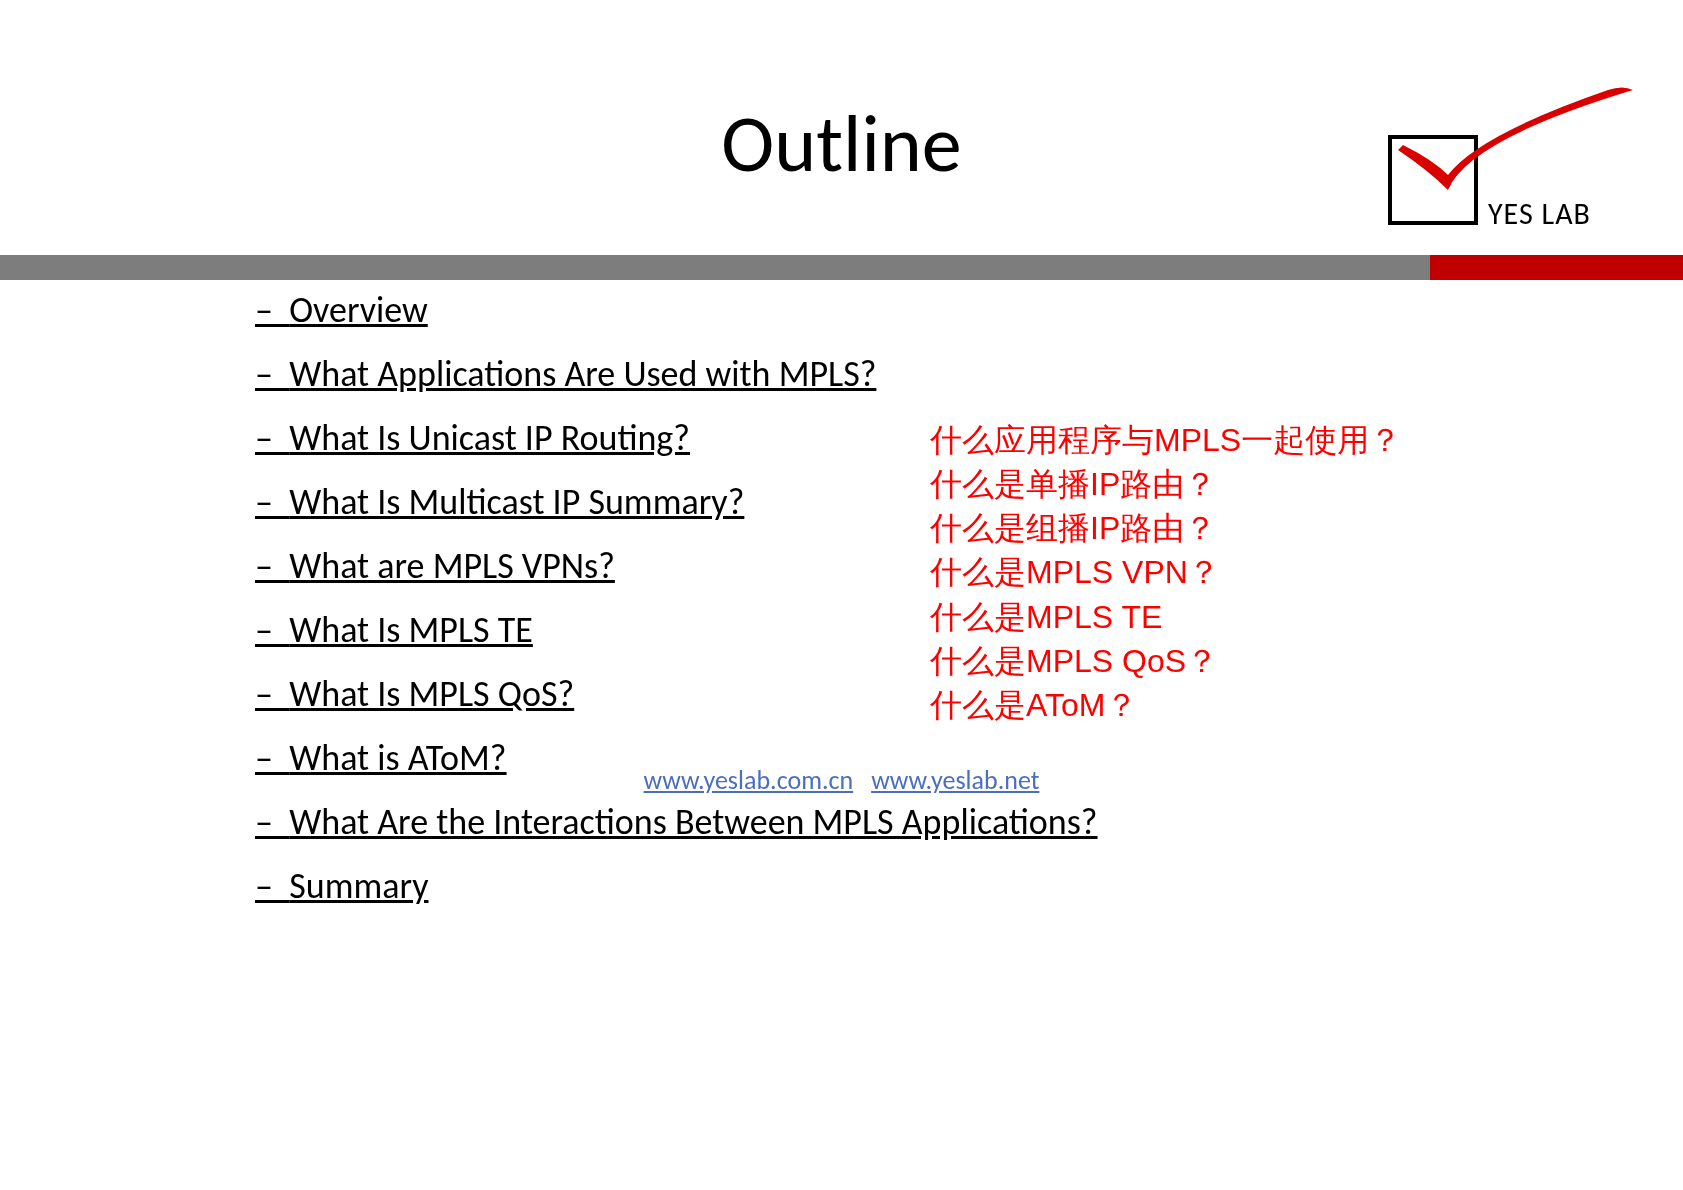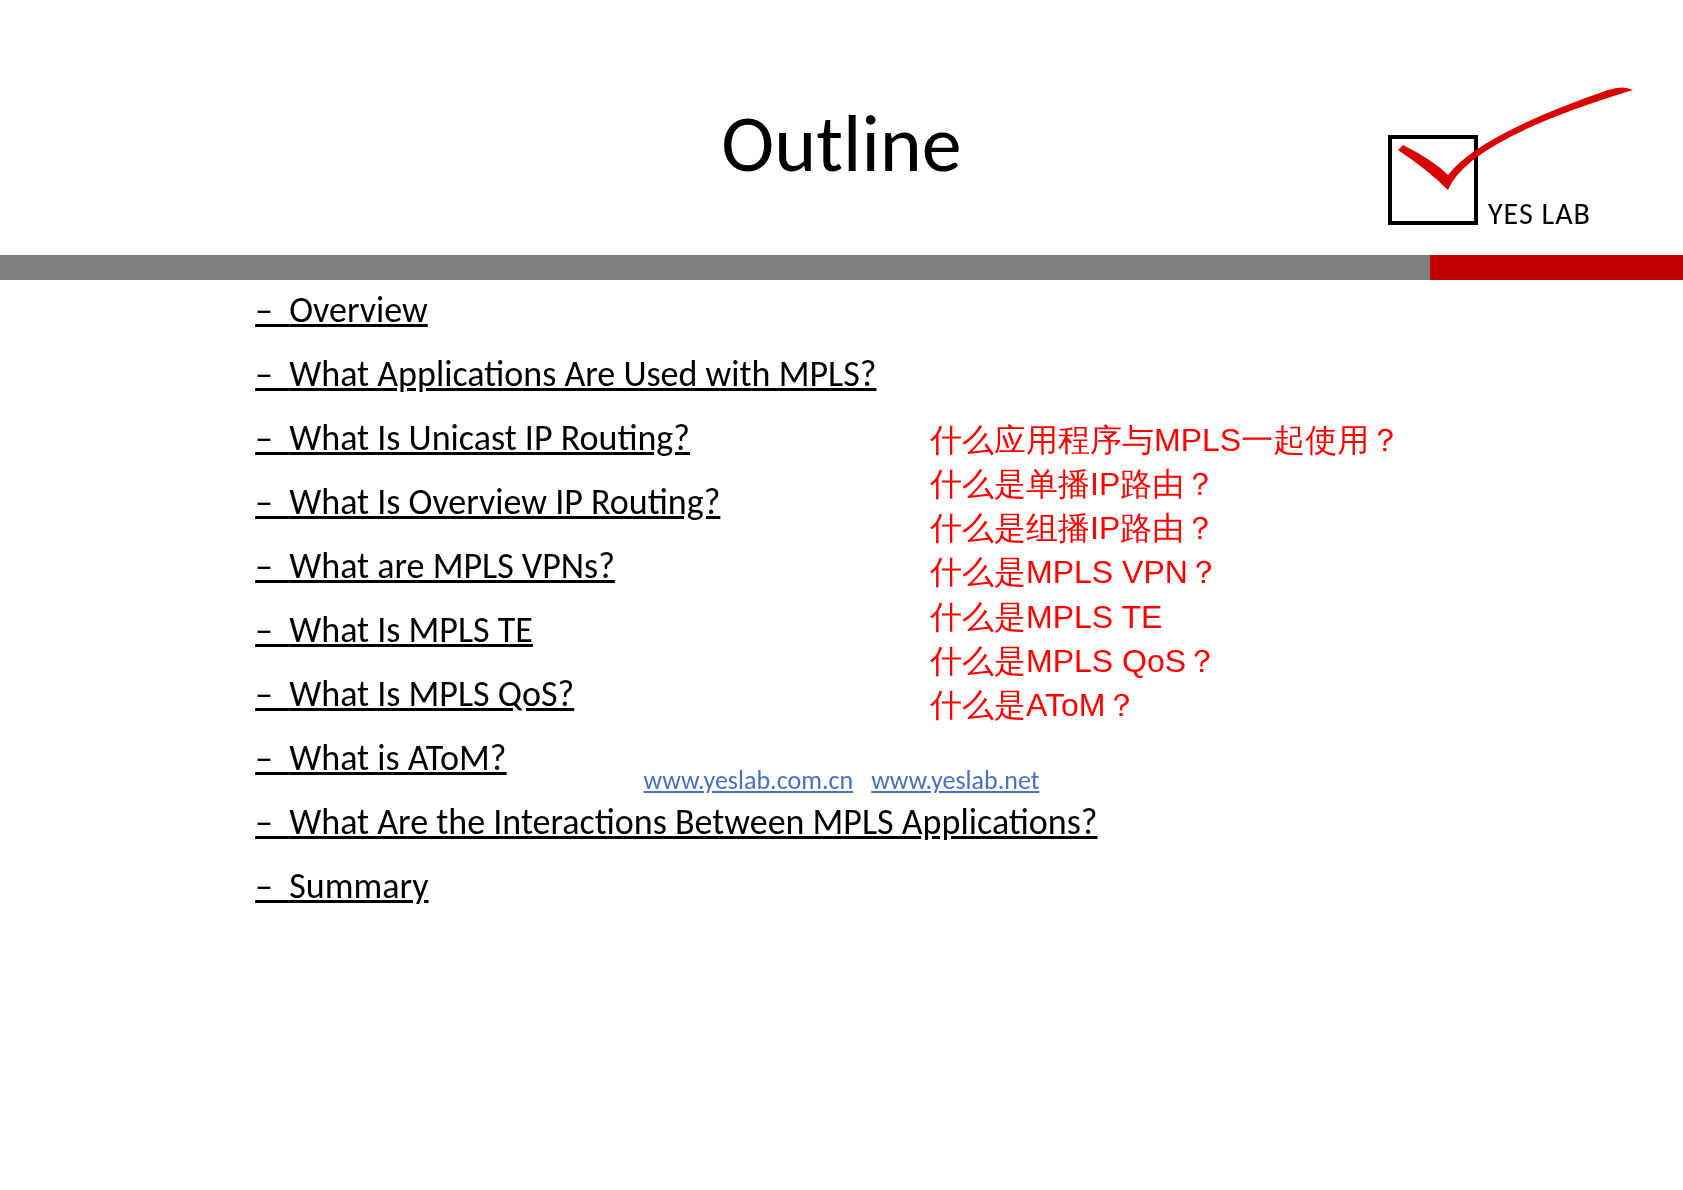--- a/index.html
+++ b/index.html
@@ -136,21 +136,21 @@
     <div class="logo-text">YES LAB</div>
   </div>
 
   <div class="gray-bar"></div>
   <div class="red-bar"></div>
 
   <div class="bullets">
     <div class="bullet">–&nbsp;&nbsp;<span>Overview</span></div>
     <div class="bullet">–&nbsp;&nbsp;<span>What Applications Are Used with MPLS?</span></div>
     <div class="bullet">–&nbsp;&nbsp;<span>What Is Unicast IP Routing?</span></div>
-    <div class="bullet">–&nbsp;&nbsp;<span>What Is Overview IP Routing?</span></div>
+    <div class="bullet">–&nbsp;&nbsp;<span>What Is Multicast IP Summary?</span></div>
     <div class="bullet">–&nbsp;&nbsp;<span>What are MPLS VPNs?</span></div>
     <div class="bullet">–&nbsp;&nbsp;<span>What Is MPLS TE</span></div>
     <div class="bullet">–&nbsp;&nbsp;<span>What Is MPLS QoS?</span></div>
     <div class="bullet">–&nbsp;&nbsp;<span>What is AToM?</span></div>
     <div class="bullet">–&nbsp;&nbsp;<span>What Are the Interactions Between MPLS Applications?</span></div>
     <div class="bullet">–&nbsp;&nbsp;<span>Summary</span></div>
   </div>
 
   <div class="side-text">
     <div class="side-line">什么应用程序与MPLS一起使用？</div>

